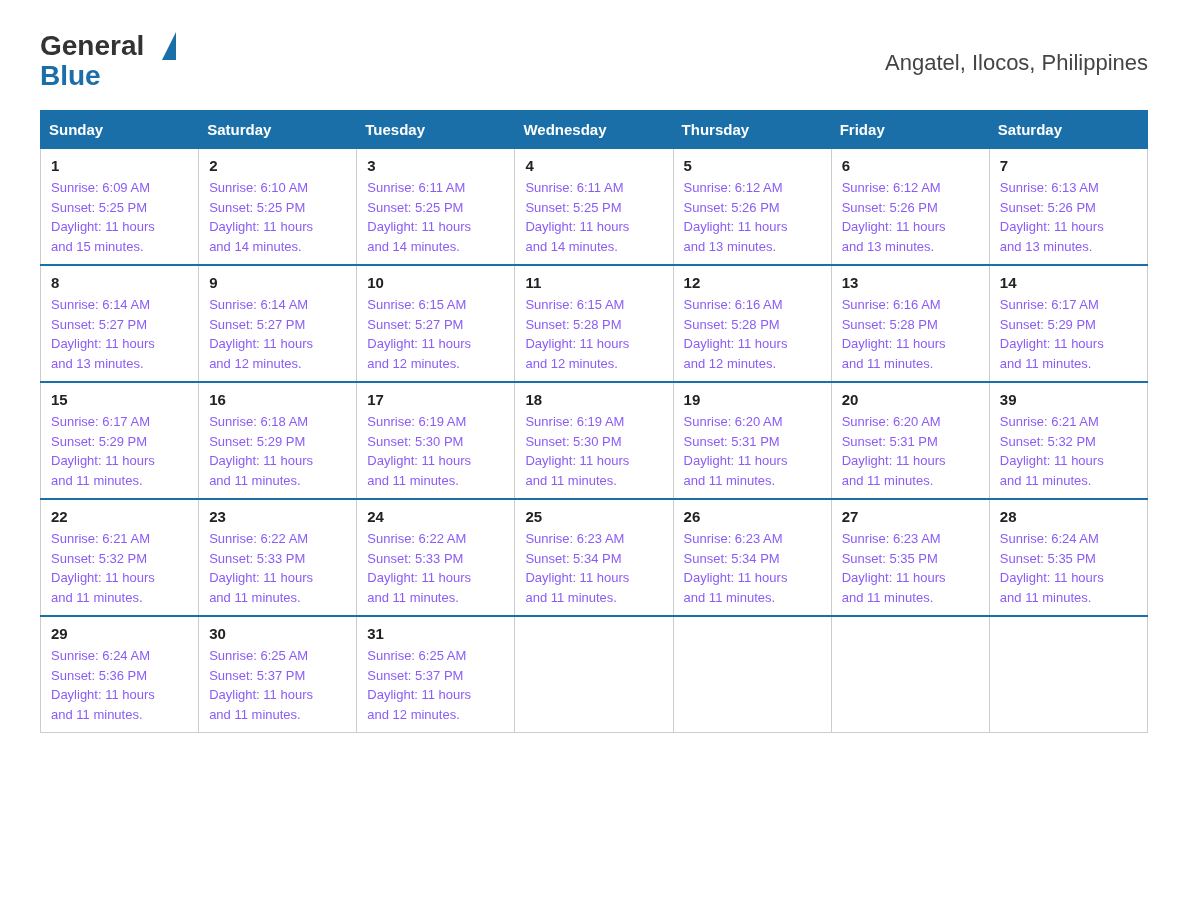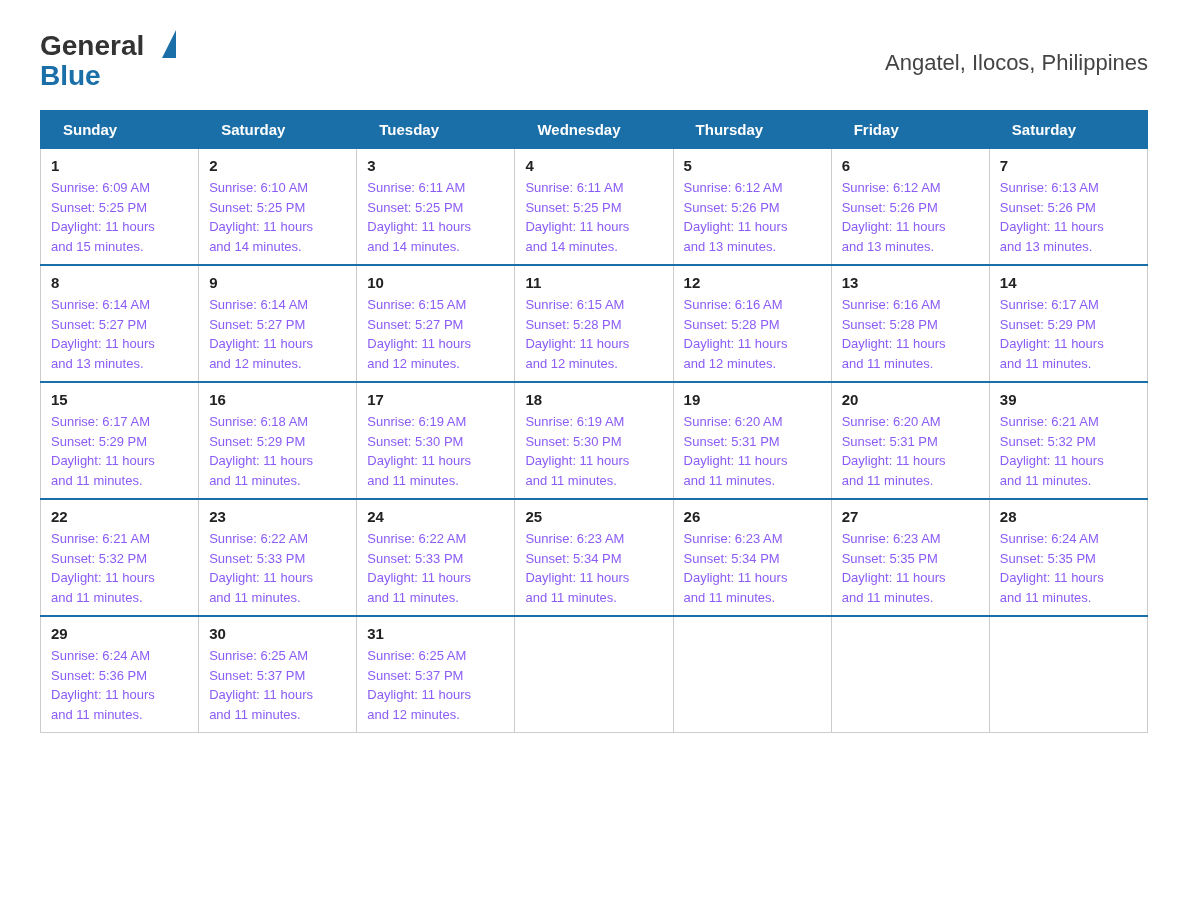--- a/index.html
+++ b/index.html
@@ -40,21 +40,21 @@
       color: #1a6fa8;
       display: block;
       line-height: 1;
     }
     .logo-wrapper {
       display: flex;
       flex-direction: column;
     }
     .logo-top {
       display: flex;
-      align-items: flex-start;
+      align-items: center;
       gap: 16px;
     }
     .title-block {
       text-align: right;
     }
     .title-block h1 {
       font-size: 52px;
       font-weight: bold;
       color: #222;
       line-height: 1.1;
@@ -66,21 +66,21 @@
       margin-top: 20px;
     }
     table {
       width: 100%;
       border-collapse: collapse;
       font-size: 13.5px;
     }
     thead tr th {
       background-color: #1a6fa8;
       color: #fff;
-      padding: 10px 22px;
+      padding: 10px 8px;
       text-align: left;
       font-size: 15px;
       font-weight: bold;
       border: 1px solid #1a6fa8;
     }
     tbody tr td {
       border: 1px solid #ccc;
       padding: 8px 10px;
       vertical-align: top;
       width: 14.28%;

